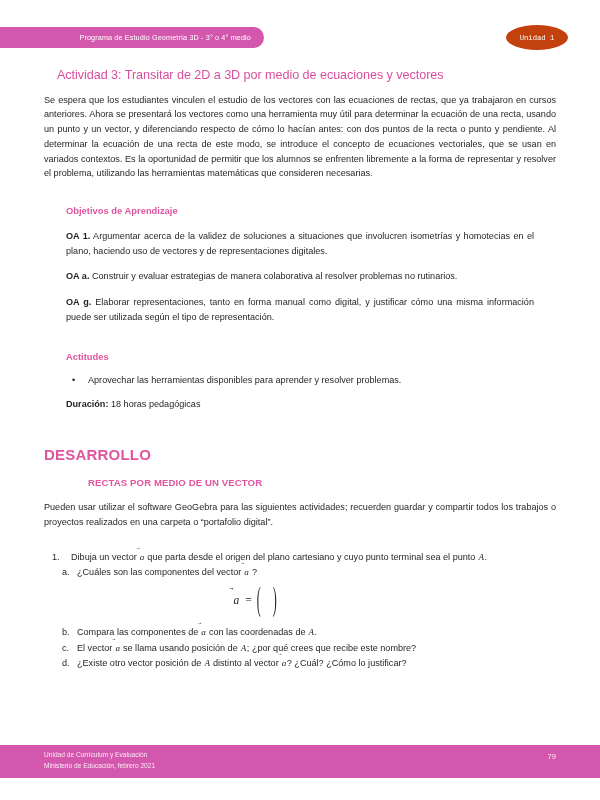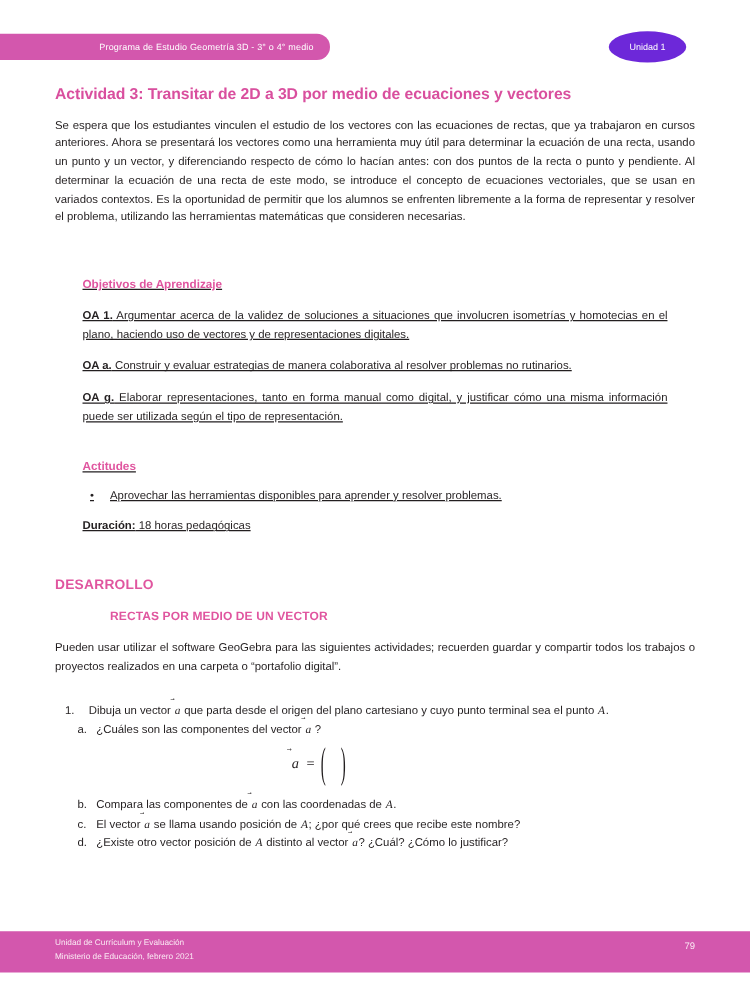--- a/index.html
+++ b/index.html
@@ -37,50 +37,51 @@
     right: 13px;
     top: 0;
     line-height: 21px;
     font-size: 7.2px;
     color: #ffffff;
     letter-spacing: 0.15px;
     white-space: nowrap;
   }
   .unit-badge {
     position: absolute;
-    right: 39px;
+    right: 20px;
     top: 25px;
     width: 62px;
     height: 25px;
-    background: #6d28d9;
+    background: #c2410c;
     border-radius: 50%;
     display: flex;
     align-items: center;
     justify-content: center;
+    font-family: Liberation Mono, monospace;
   }
   .unit-badge-label {
     font-size: 7.2px;
     color: #ffffff;
     white-space: nowrap;
   }
 
   
   .page {
     position: absolute;
     top: 68px;
     left: 44px;
     width: 512px;
   }
 
   .activity-title {
     font-size: 12.6px;
-    font-weight: bold;
+    font-weight: normal;
     color: #d94f9e;
     line-height: 1.25;
-    margin: 0 0 9px 0;
+    margin: 0 0 9px 13px;
     letter-spacing: -0.05px;
   }
 
   .section-label {
     font-size: 9.2px;
     font-weight: bold;
     color: #e06fb0;
     letter-spacing: 0.2px;
     margin: 0 0 8px 0;
   }
@@ -88,25 +89,24 @@
   p.body-text {
     font-size: 9.1px;
     line-height: 1.62;
     margin: 0 0 5px 0;
     text-align: justify;
     color: #231f20;
   }
 
   
   .oa-block {
-    margin-top: 40px;
+    margin-top: 24px;
     padding-left: 22px;
     width: 490px;
     box-sizing: border-box;
-    text-decoration: underline;
   }
   .oa-heading {
     font-size: 9.4px;
     font-weight: bold;
     color: #e0559f;
     margin: 0 0 13px 0;
   }
   .oa-item {
     font-size: 9.1px;
     line-height: 1.62;
@@ -143,21 +143,21 @@
   .duracion {
     font-size: 9.1px;
     line-height: 1.62;
     margin: 0;
   }
   .duracion b { font-weight: bold; }
 
   
   .desarrollo-zone { margin-top: 34px; }
   .desarrollo-heading {
-    font-size: 11px;
+    font-size: 15px;
     font-weight: bold;
     color: #e0559f;
     letter-spacing: 0.2px;
     margin: 11px 0 14px 0;
   }
   .rectas-heading {
     font-size: 9.6px;
     font-weight: bold;
     color: #e0559f;
     letter-spacing: 0.1px;

